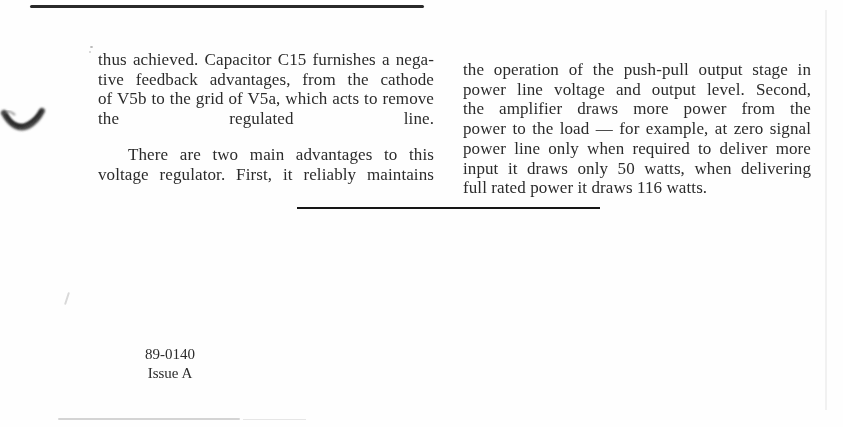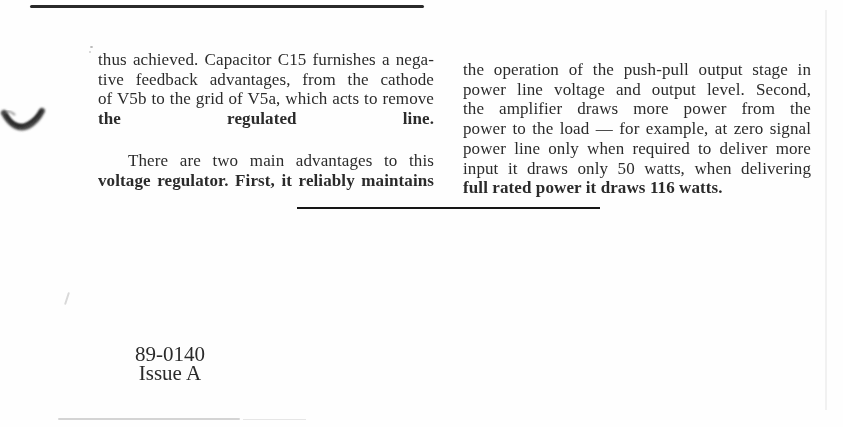--- a/index.html
+++ b/index.html
@@ -17,37 +17,37 @@
   .col {
     position: absolute;
     color: #2b2b2b;
     font-size: 17px;
     line-height: 19.7px;
     letter-spacing: 0.1px;
   }
   .col-left  { left: 98px;  top: 50px; width: 336px; }
   .col-right { left: 463px; top: 60px; width: 348px; }
   .para .tline { text-align: justify; text-align-last: justify; }
-  .para .tline:last-child { text-align-last: left; font-weight: bold; }
+  .para .tline:last-child { text-align-last: left; }
   .para.cont .tline:last-child { text-align-last: justify; }
   .para.indent-first .tline:first-child { padding-left: 30px; box-sizing: border-box; }
-  .para + .para { margin-top: 22px; }
+  .para + .para { margin-top: 16px; }
 
   .rule { position: absolute; }
   .rule-top    { left: 30px;  top: 5px;   width: 394px; height: 3px; background: #2a2a2a; border-radius: 2px; }
   .rule-center { left: 297px; top: 207px; width: 303px; height: 2px; background: #161616; }
   .rule-bottom { left: 58px;  top: 418px; width: 182px; height: 2px; background: #d4d4d4; border-radius: 1px; }
   .rule-bottom2{ left: 243px; top: 419px; width: 63px;  height: 1px; background: #e6e6e6; }
   .rule-rightedge { left: 825px; top: 10px; width: 2px; height: 400px; background: #f1f1f1; }
 
   .penmark { position: absolute; left: 0; top: 100px; width: 48px; height: 42px; }
 
   .footer {
     position: absolute; left: 133px; top: 345px; width: 74px;
-    color: #2b2b2b; font-size: 21px; line-height: 18.5px;
+    color: #2b2b2b; font-size: 15px; line-height: 18.5px;
     text-align: center;
   }
 
   .speck { position: absolute; border-radius: 50%; background: #b8b8b8; }
   .speck-a { left: 90px; top: 46px; width: 3px; height: 2px; }
   .speck-b { left: 89px; top: 51px; width: 2px; height: 2px; background: #cccccc; }
   .scribble {
     position: absolute; left: 66px; top: 292px; width: 2px; height: 13px;
     background: #d9d9d9; transform: rotate(18deg); border-radius: 1px;
   }

